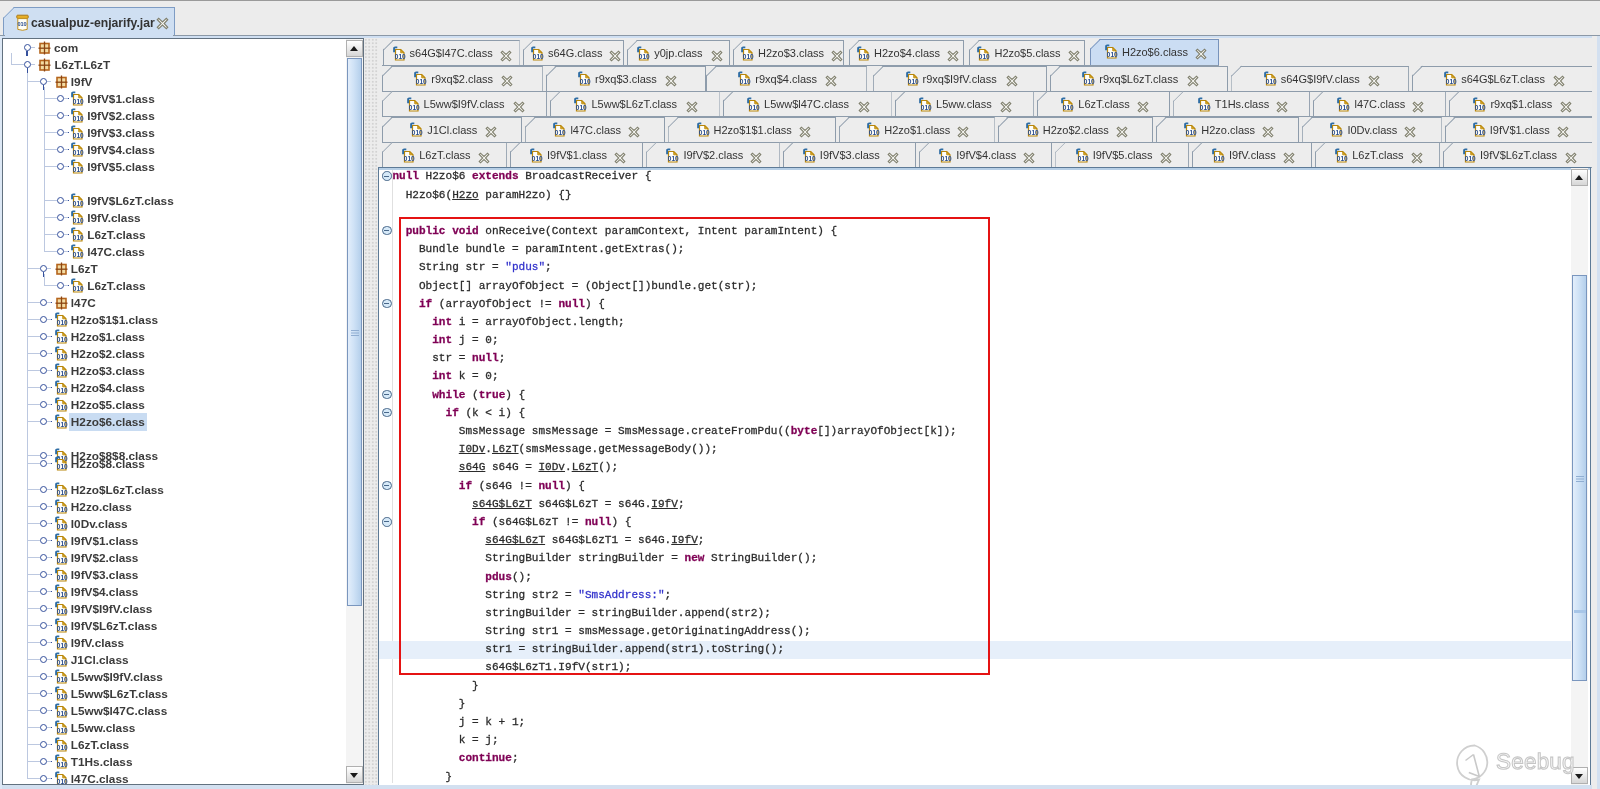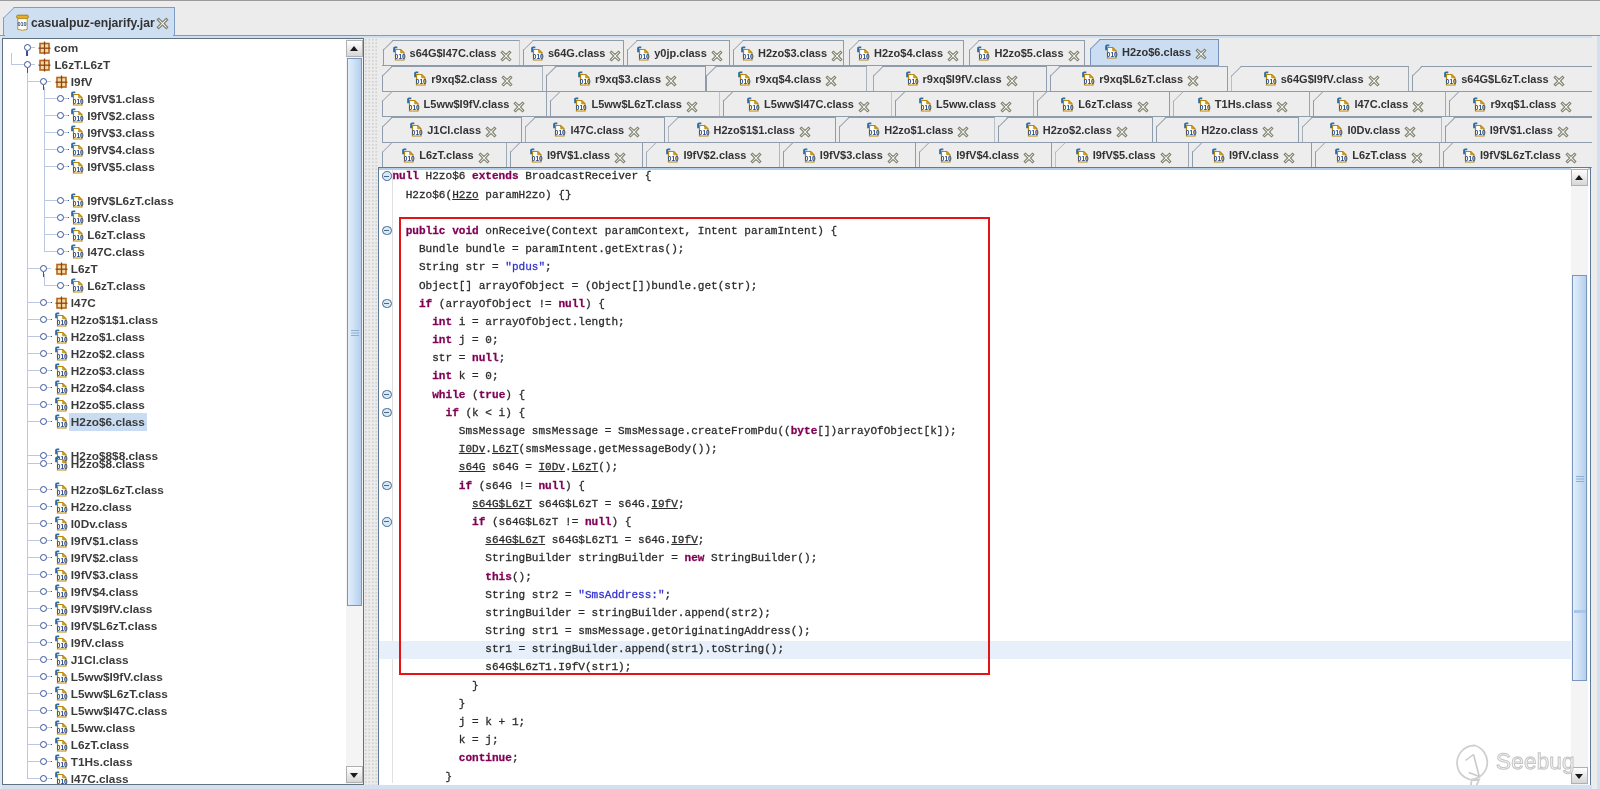--- a/index.html
+++ b/index.html
@@ -25,21 +25,21 @@
   .hdash { position:absolute; background:#bcc8e0; height:1px; }
   .sel .txt { background:#c9dcf2; box-shadow:0 0 0 2px #c9dcf2; }
 
   #splitter { left:364px; top:38px; width:14px; height:747px;
     background-image: radial-gradient(#d2d2d2 0.8px, transparent 1px);
     background-size:3.5px 3.5px; background-color:#ececec; }
 
   .tab { position:absolute; height:26px; background:#ededed; border:1px solid #8e9cab; border-bottom:none;
     clip-path: polygon(0 10px, 10px 0, 100% 0, 100% 100%, 0 100%); }
   .tab .ic { position:absolute; top:5px; }
-  .tab .tl { position:absolute; top:6px; font-size:11px; font-weight:bold; color:#333; white-space:nowrap; }
+  .tab .tl { position:absolute; top:6px; font-size:11px; font-weight:normal; color:#333; white-space:nowrap; }
   .tab .cl { position:absolute; top:6.5px; }
   .tab.sel { background:#cbddf3; border-color:#7893bb; }
   .tab:before { content:""; position:absolute; left:-1px; top:9.3px; width:14.7px; height:1px;
     background:#8e9cab; transform:rotate(-45deg); transform-origin:0 0.5px; }
   .tab.sel:before { background:#7893bb; }
   #jartab:before { content:""; position:absolute; left:-1px; top:10.3px; width:16.2px; height:1px;
     background:#7e9cc4; transform:rotate(-45deg); transform-origin:0 0.5px; }
   .rowline { position:absolute; height:1px; background:#8e9cab; }
 
   #codepanel { left:378px; top:167px; width:1213px; height:619px; background:#fff; border:1px solid #5d7a96; overflow:hidden; }
@@ -1132,21 +1132,21 @@
       <span class="k">while</span> (<span class="k">true</span>) {
         <span class="k">if</span> (k &lt; i) {
           SmsMessage smsMessage = SmsMessage.createFromPdu((<span class="k">byte</span>[])arrayOfObject[k]);
           <span class="u">I0Dv</span>.<span class="u">L6zT</span>(smsMessage.getMessageBody());
           <span class="u">s64G</span> s64G = <span class="u">I0Dv</span>.<span class="u">L6zT</span>();
           <span class="k">if</span> (s64G != <span class="k">null</span>) {
             <span class="u">s64G$L6zT</span> s64G$L6zT = s64G.<span class="u">I9fV</span>;
             <span class="k">if</span> (s64G$L6zT != <span class="k">null</span>) {
               <span class="u">s64G$L6zT</span> s64G$L6zT1 = s64G.<span class="u">I9fV</span>;
               StringBuilder stringBuilder = <span class="k">new</span> StringBuilder();
-              <span class="k">this</span>();
+              <span class="k">pdus</span>();
               String str2 = <span class="s">"SmsAddress:"</span>;
               stringBuilder = stringBuilder.append(str2);
               String str1 = smsMessage.getOriginatingAddress();
               str1 = stringBuilder.append(str1).toString();
               s64G$L6zT1.I9fV(str1);
             }
           }
           j = k + 1;
           k = j;
           <span class="k">continue</span>;

